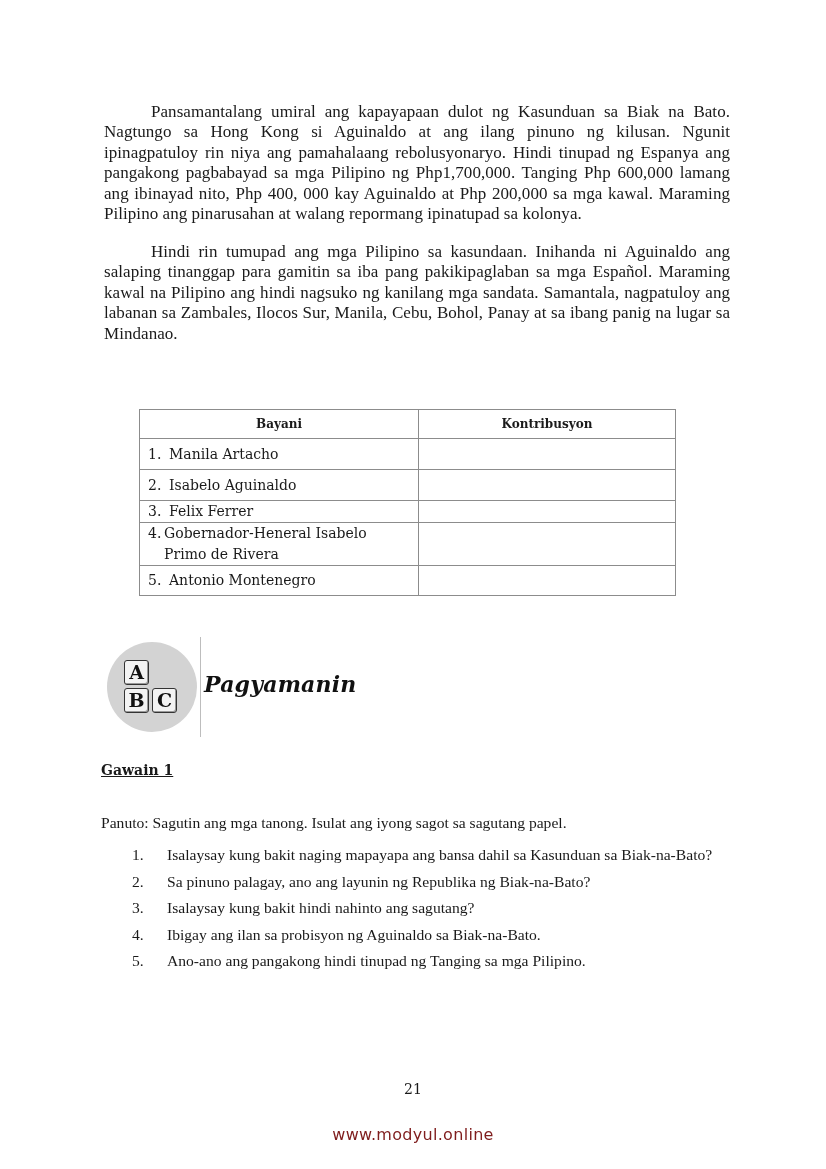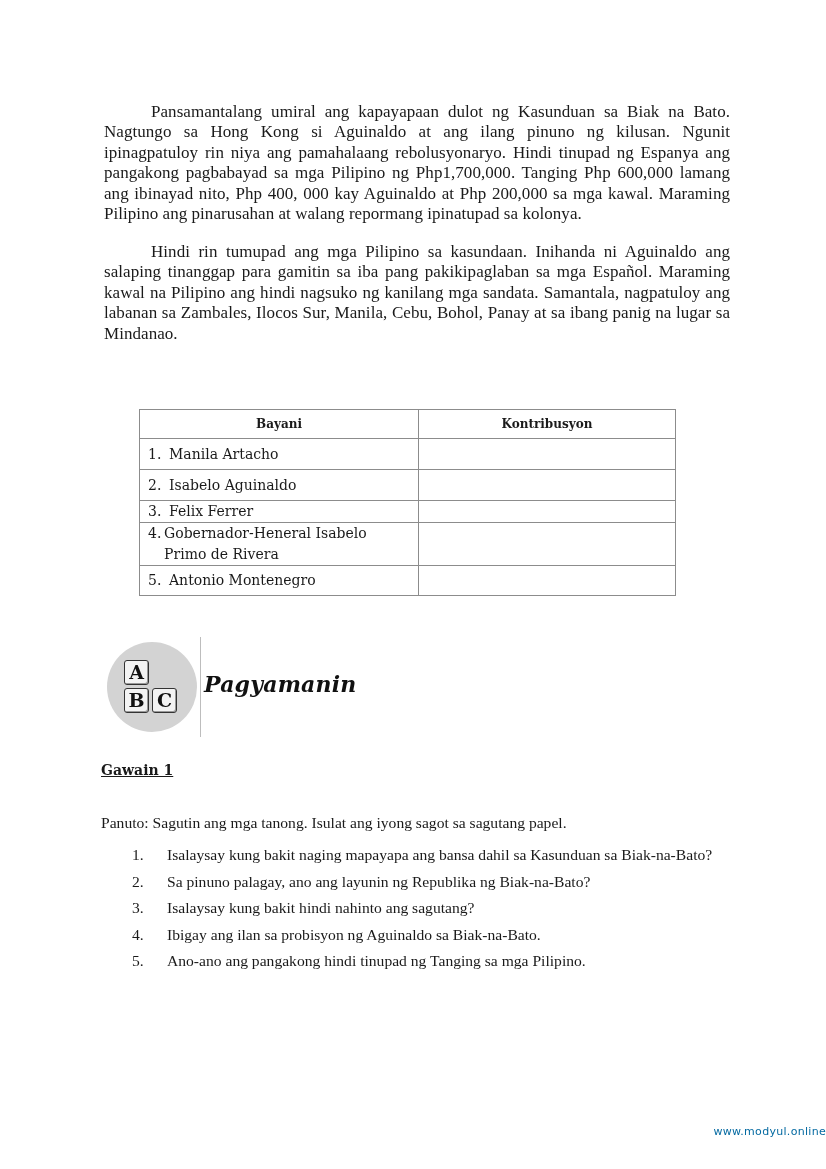--- a/index.html
+++ b/index.html
@@ -189,24 +189,24 @@
       text-align: center;
       font-family: "DejaVu Serif", "Liberation Serif", serif;
       font-size: 14px;
       color: #1a1a1a;
     }
     .watermark {
       position: absolute;
       left: 0;
       width: 826px;
       top: 1125px;
-      text-align: right;
+      text-align: center;
       font-family: "DejaVu Sans", "Liberation Sans", sans-serif;
-      font-size: 11px;
-      color: #0369a1;
+      font-size: 16px;
+      color: #7f1d1d;
       letter-spacing: 0.3px;
     }
   </style>
 </head>
 <body>
 
 <div class="page">
 
   <p class="para para1">Pansamantalang umiral ang kapayapaan dulot ng Kasunduan sa Biak na Bato. Nagtungo sa Hong Kong si Aguinaldo at ang ilang pinuno ng kilusan. Ngunit ipinagpatuloy rin niya ang pamahalaang rebolusyonaryo.  Hindi tinupad ng Espanya ang pangakong pagbabayad sa mga Pilipino ng Php1,700,000. Tanging Php 600,000 lamang ang ibinayad nito, Php 400, 000 kay Aguinaldo at Php 200,000 sa mga kawal. Maraming Pilipino ang pinarusahan at walang repormang ipinatupad sa kolonya.</p>
 
@@ -299,16 +299,17 @@
     <li>
       <span class="qnum">4.</span>
       <span class="qtext">Ibigay ang ilan sa probisyon ng Aguinaldo sa Biak-na-Bato.</span>
     </li>
     <li>
       <span class="qnum">5.</span>
       <span class="qtext">Ano-ano ang pangakong hindi tinupad ng Tanging sa mga Pilipino.</span>
     </li>
   </ol>
 
+  <div class="page-number">21</div>
 
   <div class="watermark">www.modyul.online</div>
 
 </div>
 
 </body></html>

